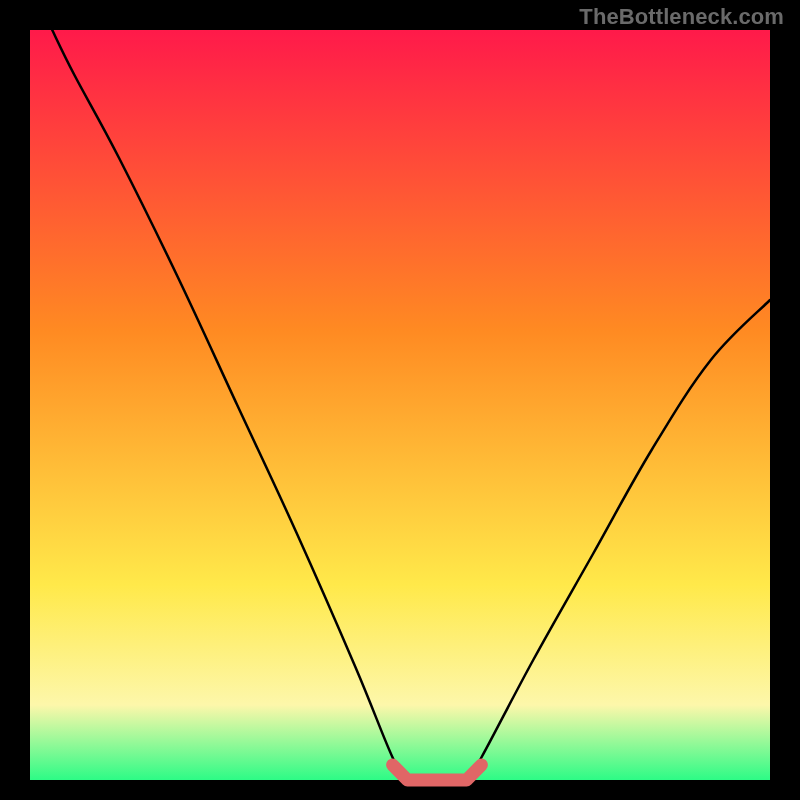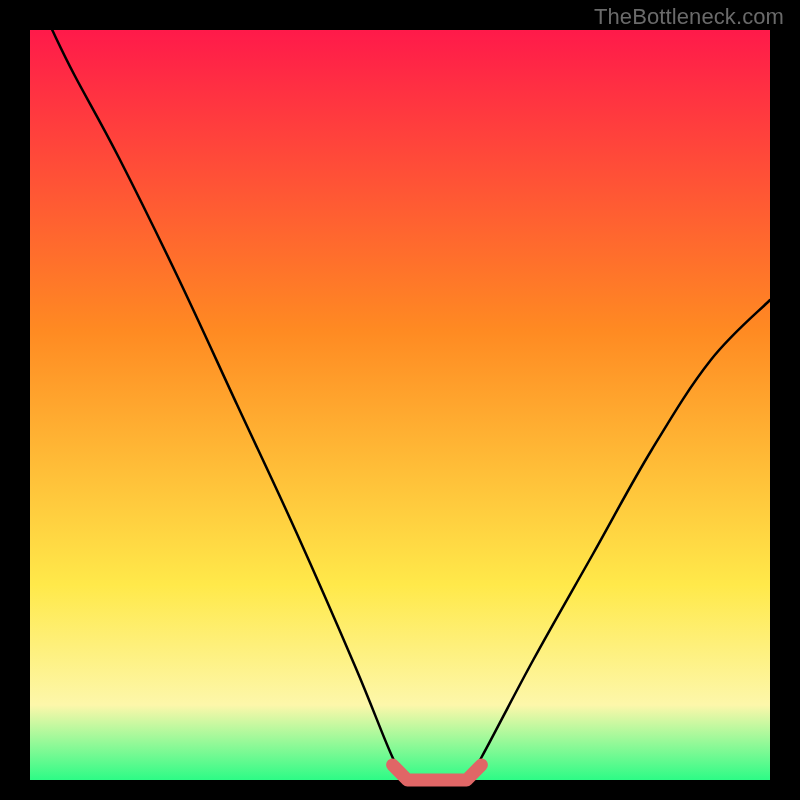--- a/index.html
+++ b/index.html
@@ -15,21 +15,21 @@
     position: relative;
     width: 800px;
     height: 800px;
   }
   .watermark {
     position: absolute;
     top: 4px;
     right: 16px;
     color: #6a6a6a;
     font-size: 22px;
-    font-weight: 400;
+    font-weight: 700;
     letter-spacing: 0.1px;
     z-index: 10;
     user-select: none;
   }
   svg.main {
     position: absolute;
     top: 0;
     left: 0;
     width: 800px;
     height: 800px;

